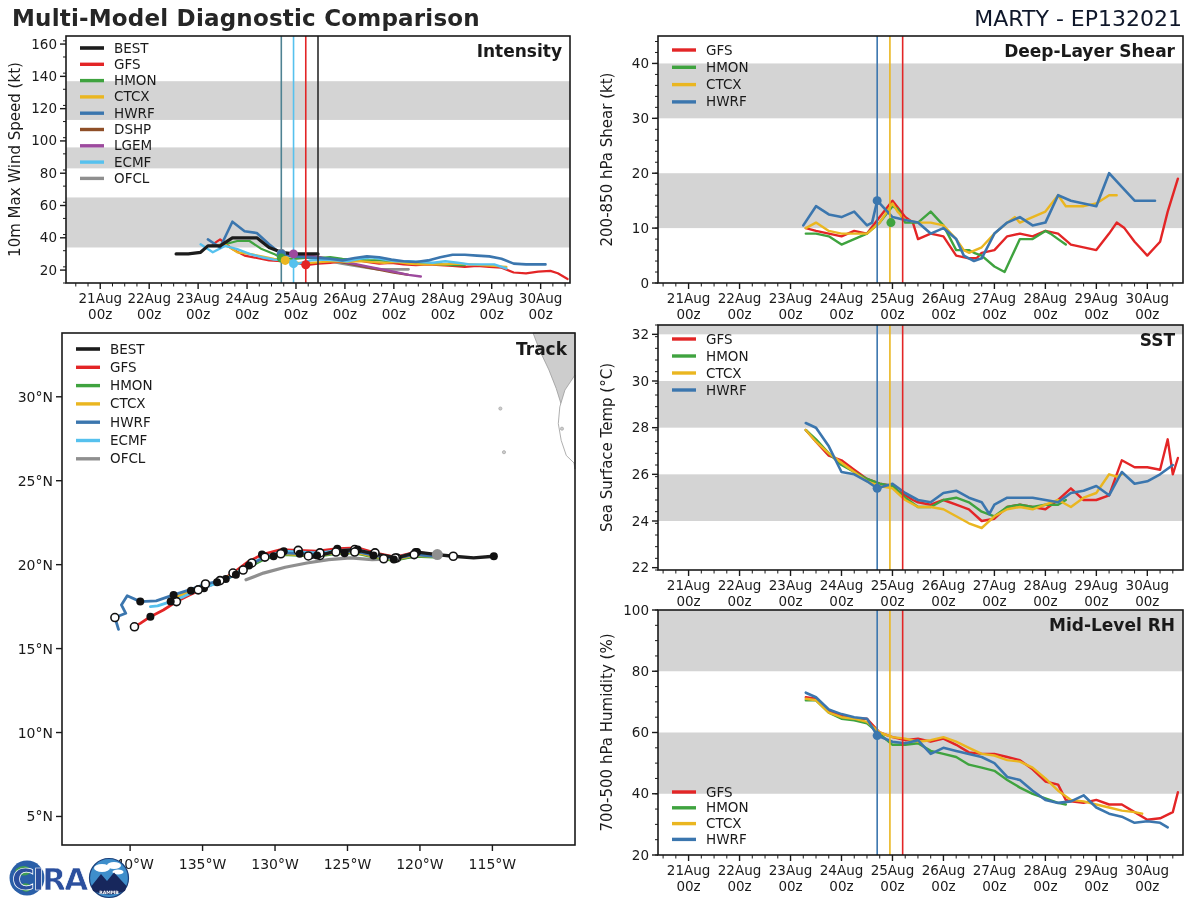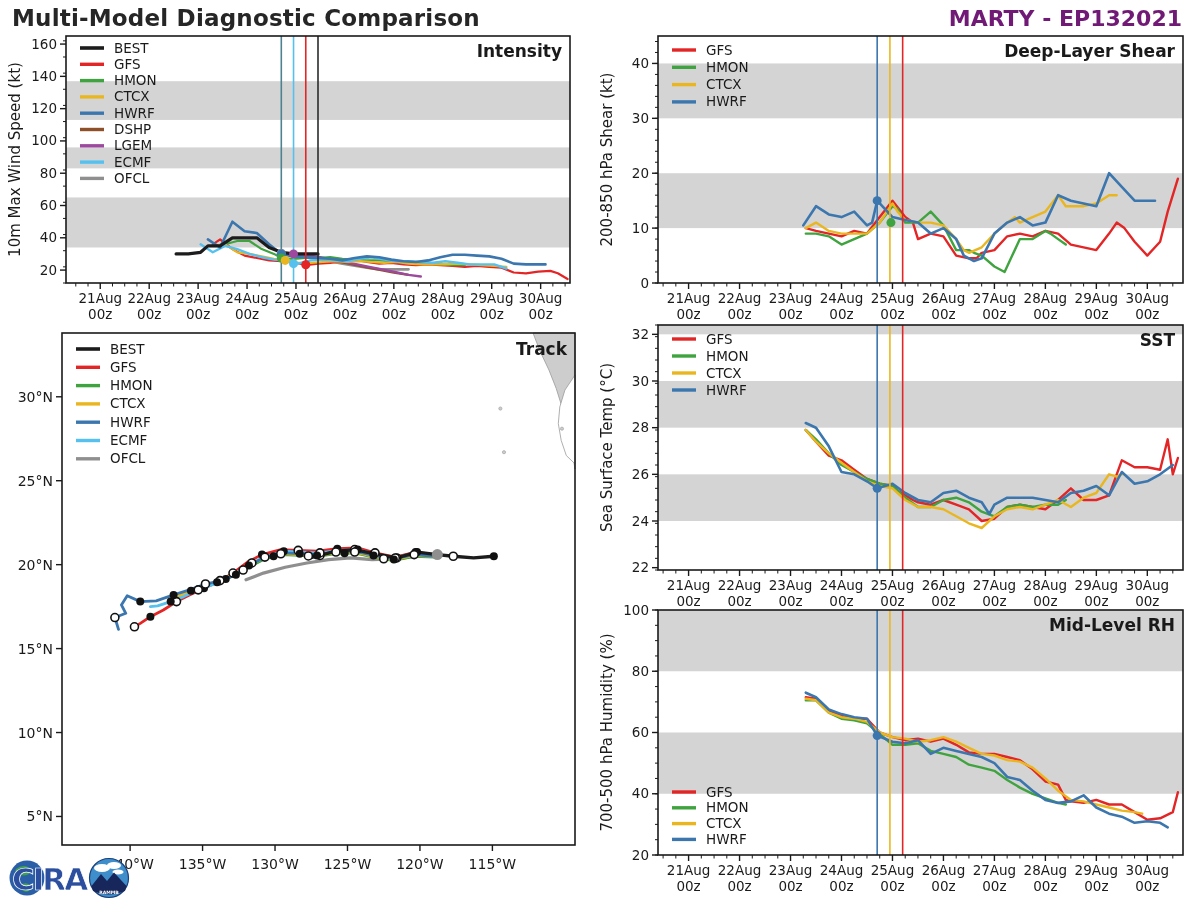--- a/index.html
+++ b/index.html
@@ -1,19 +1,19 @@
 <!DOCTYPE html>
 <html><head>
 <meta charset="utf-8">
 <style>
   html,body{margin:0;padding:0;background:#ffffff;}
   #stage{position:relative;width:1200px;height:900px;background:#ffffff;overflow:hidden;
          font-family:"DejaVu Sans","Liberation Sans",sans-serif;}
   .page-title{position:absolute;top:5px;left:12px;font-size:23px;font-weight:bold;color:#262626;letter-spacing:0.2px;}
-  .storm-title{position:absolute;top:6px;right:18px;font-size:22px;font-weight:bold;color:#701a75;}
+  .storm-title{position:absolute;top:6px;right:18px;font-size:22px;font-weight:normal;color:#0f172a;}
   svg{position:absolute;left:0;top:0;}
 </style>
 </head>
 <body>
 
 <div id="stage">
   <div class="page-title">Multi-Model Diagnostic Comparison</div>
   <div class="storm-title">MARTY - EP132021</div>
 
   <svg id="svg-main" width="1200" height="900" viewBox="0 0 1200 900">

